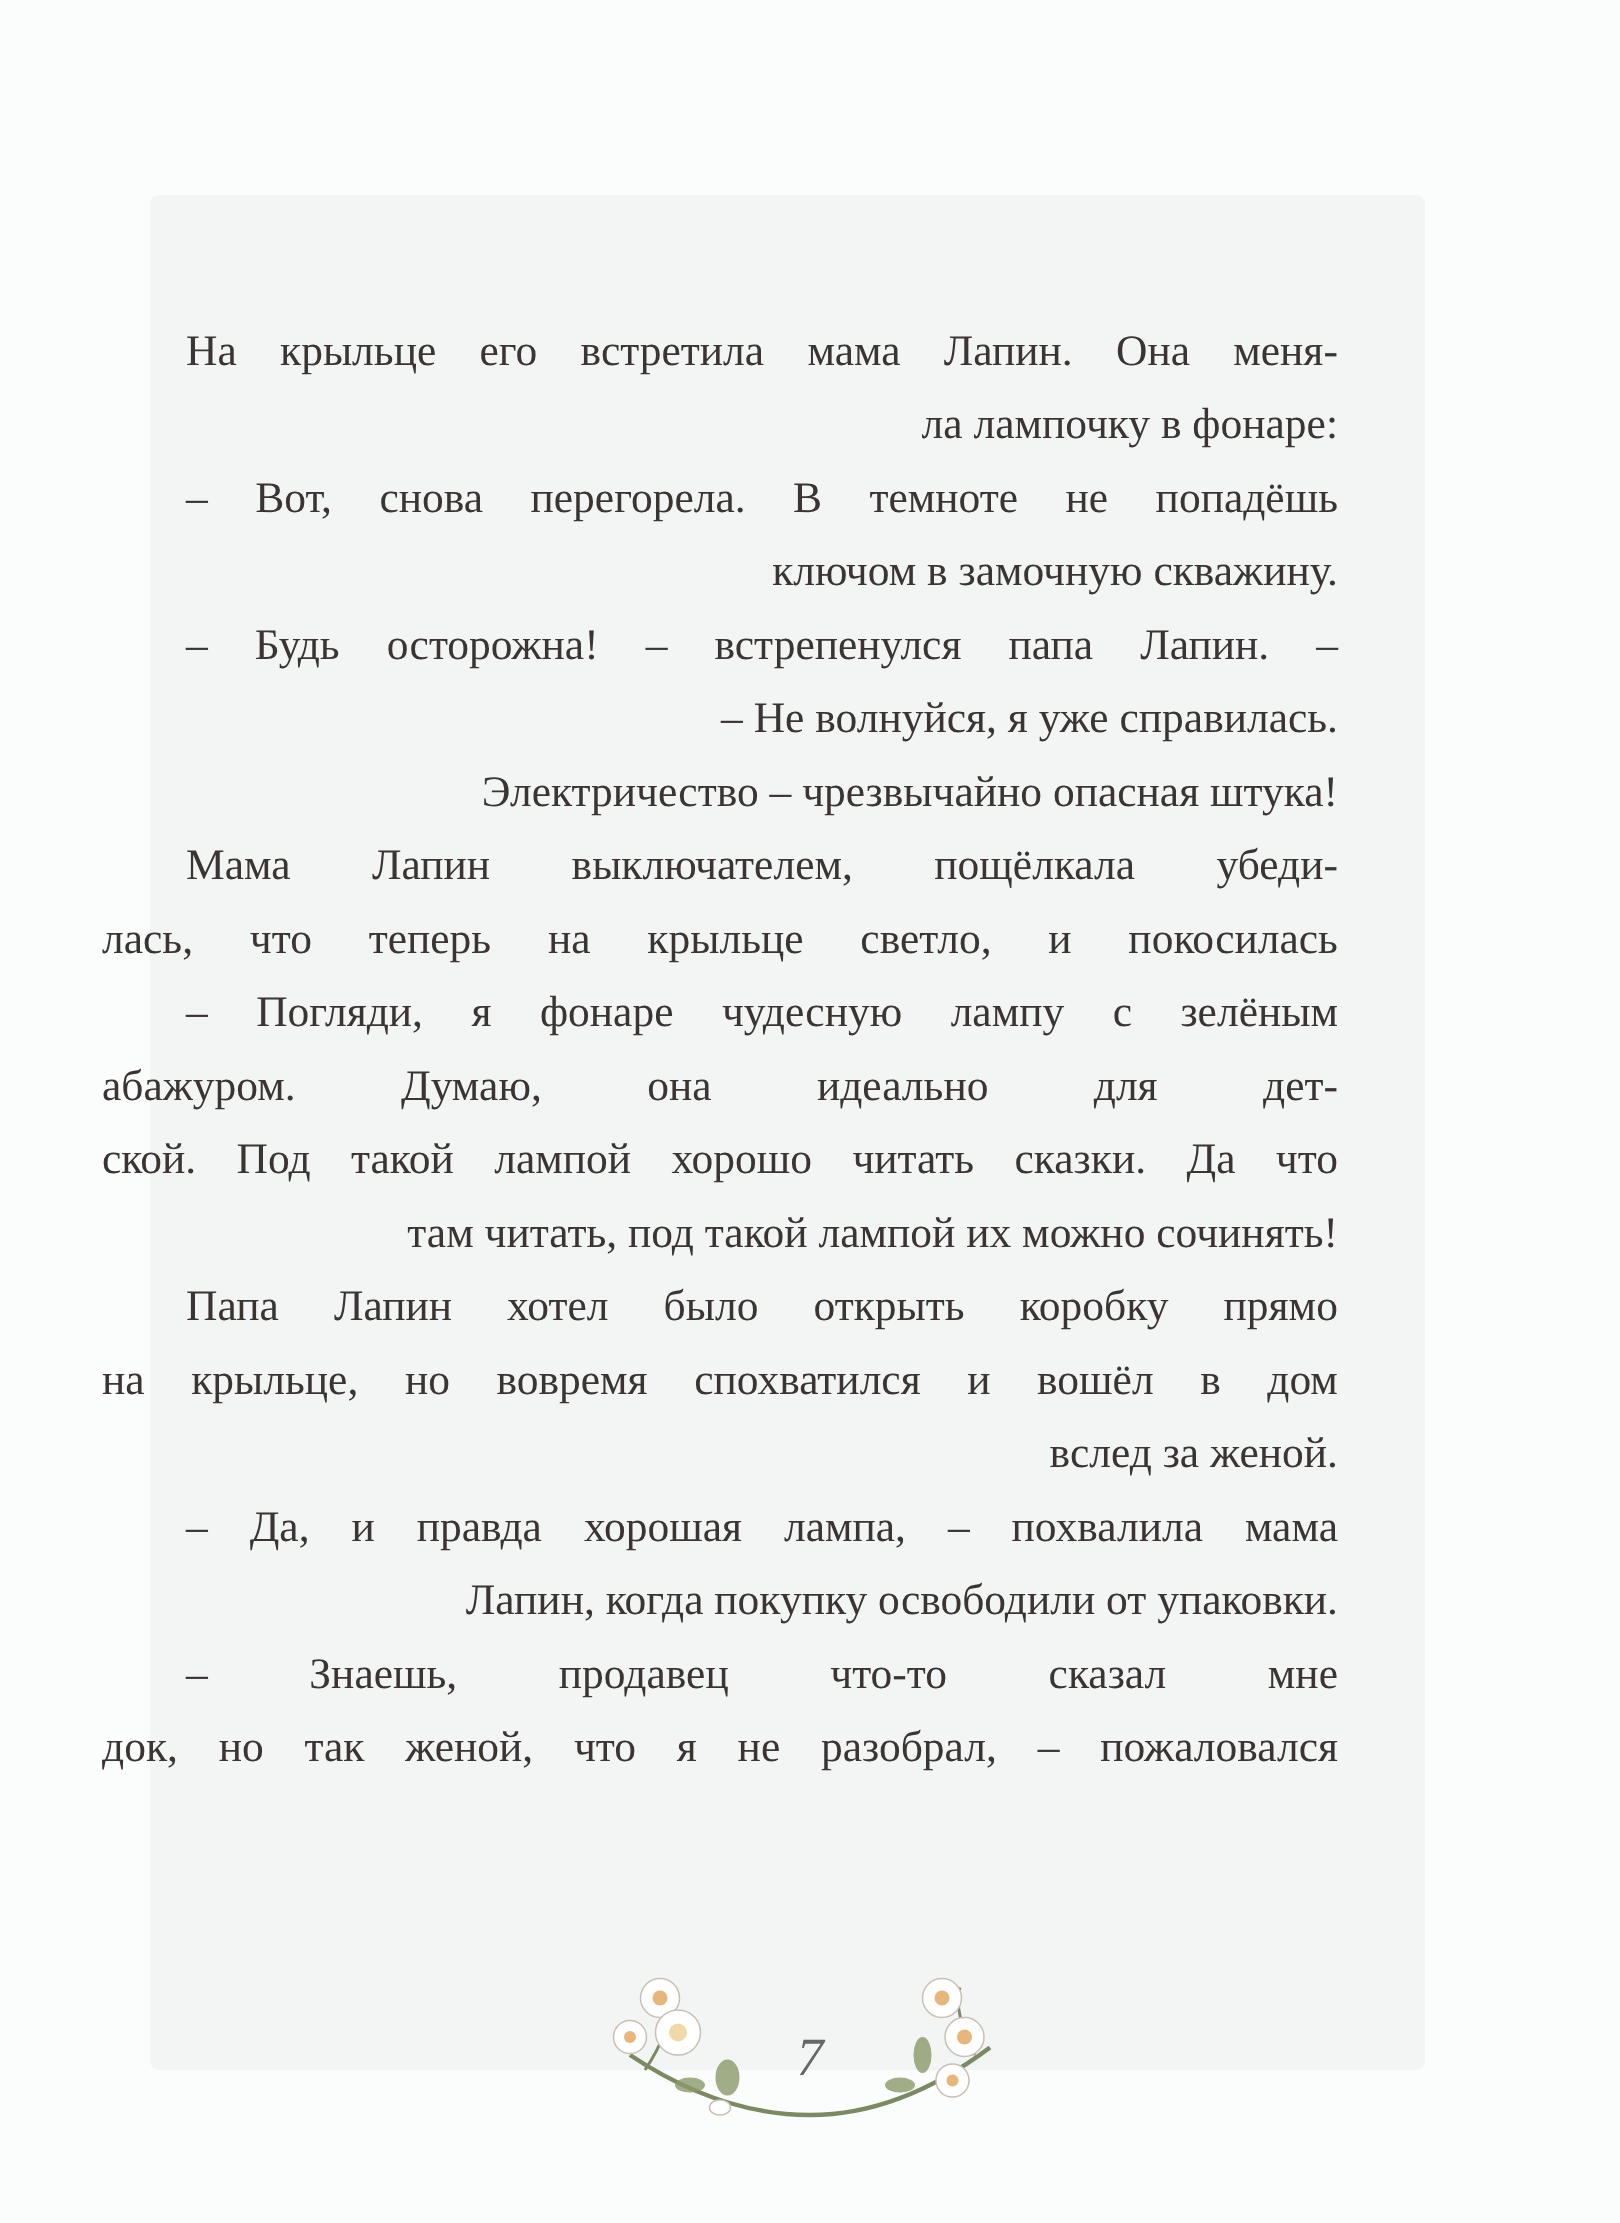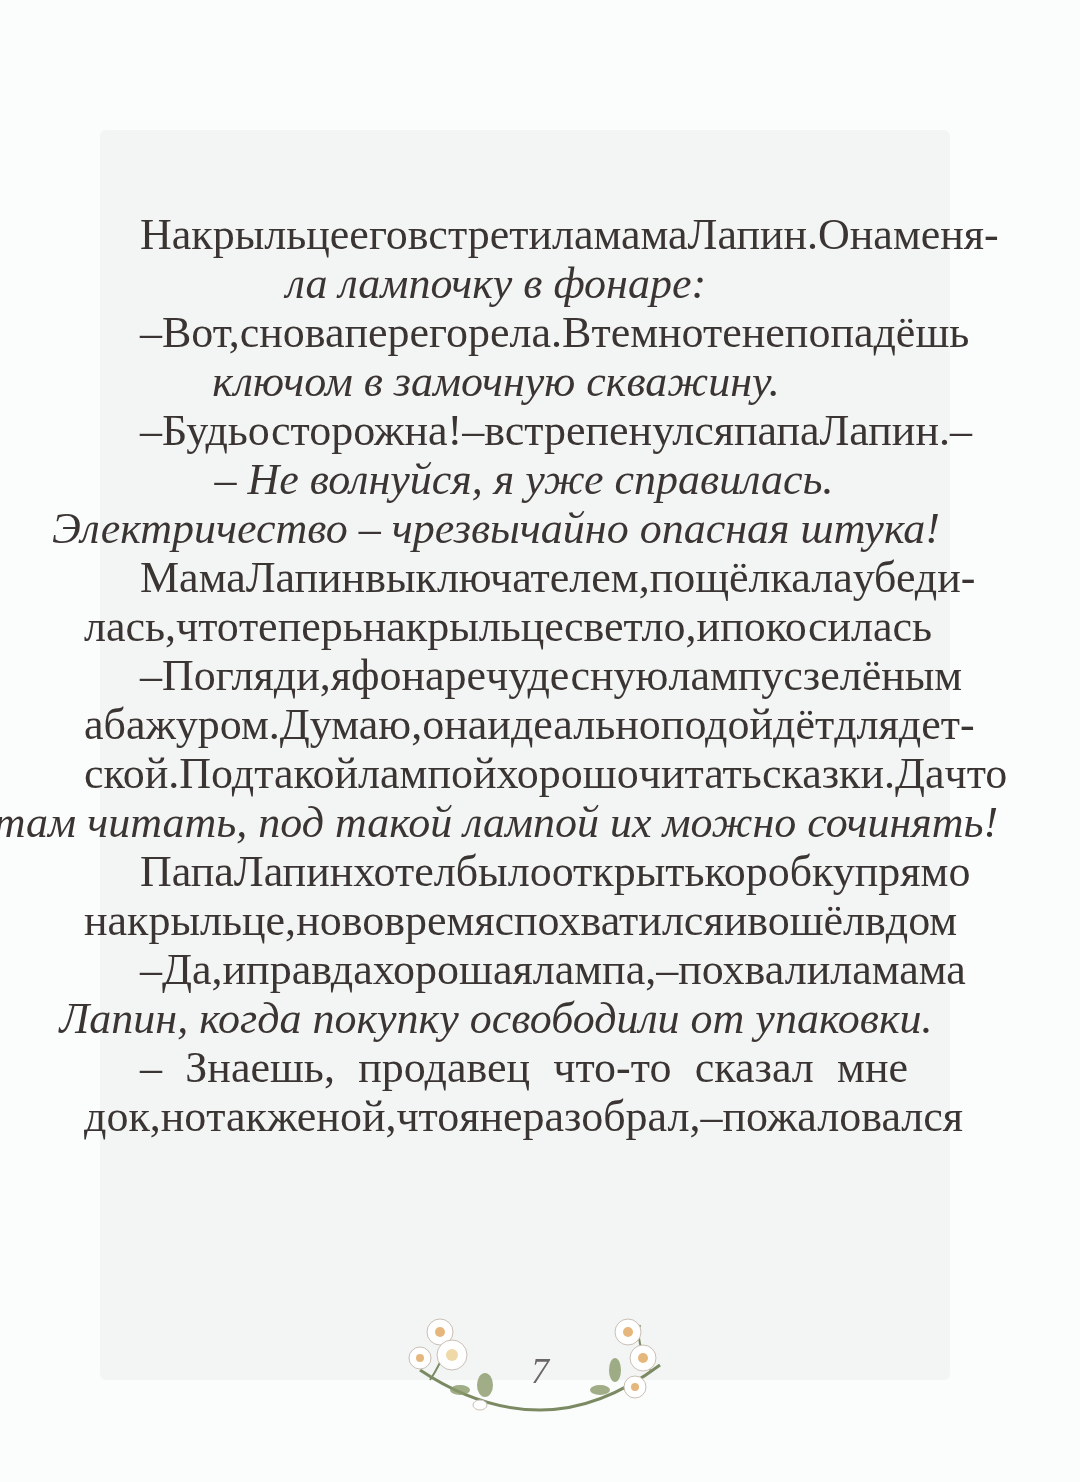--- a/index.html
+++ b/index.html
@@ -1,22 +1,22 @@
 <!DOCTYPE html>
 <html><head>
 <meta charset="utf-8">
 <style>
   html, body { margin:0; padding:0; }
   body { width:1080px; height:1482px; background:#fbfcfc; position:relative; overflow:hidden;
          font-family:"DejaVu Serif","Liberation Serif",serif; color:#3a3533; }
   .bgart { position:absolute; left:100px; top:130px; width:850px; height:1250px; background:#f3f5f4; border-radius:6px; }
-  .text { position:absolute; left:84px; top:210px; width:824px; font-family:"Liberation Serif","DejaVu Serif",serif;
-          font-size:44px; line-height:49px; }
+  .text { position:absolute; left:68px; top:210px; width:824px; font-family:"Liberation Serif","DejaVu Serif",serif;
+          font-size:29px; line-height:49px; }
   .line { white-space:nowrap; height:49px; display:flex; justify-content:space-between; }
-  .line.last { justify-content:center;font-style:italic; }
+  .line.last { justify-content:flex-end; }
   .line.indent { padding-left:56px; }
   .line span.w { display:inline-block; }
   .footer { position:absolute; left:360px; top:1310px; width:360px; height:110px; }
   .pagenum { position:absolute; left:0; right:0; top:40px; text-align:center; font-size:36px; font-style:italic;
              color:#6a6665; font-family:"Liberation Serif",serif; }
 </style>
 </head>
 <body>
 
 <div class="bgart"></div>
@@ -89,21 +89,20 @@
       <span class="w">чудесную</span>
       <span class="w">лампу</span>
       <span class="w">с</span>
       <span class="w">зелёным</span>
     </div>
     <div class="line">
       <span class="w">абажуром.</span>
       <span class="w">Думаю,</span>
       <span class="w">она</span>
       <span class="w">идеально</span>
-      <span class="w">подойдёт</span>
       <span class="w">для</span>
       <span class="w">дет-</span>
     </div>
     <div class="line">
       <span class="w">ской.</span>
       <span class="w">Под</span>
       <span class="w">такой</span>
       <span class="w">лампой</span>
       <span class="w">хорошо</span>
       <span class="w">читать</span>
@@ -126,20 +125,23 @@
     <div class="line">
       <span class="w">на</span>
       <span class="w">крыльце,</span>
       <span class="w">но</span>
       <span class="w">вовремя</span>
       <span class="w">спохватился</span>
       <span class="w">и</span>
       <span class="w">вошёл</span>
       <span class="w">в</span>
       <span class="w">дом</span>
+    </div>
+    <div class="line last">
+      <span>вслед за женой.</span>
     </div>
     <div class="line indent">
       <span class="w">–</span>
       <span class="w">Да,</span>
       <span class="w">и</span>
       <span class="w">правда</span>
       <span class="w">хорошая</span>
       <span class="w">лампа,</span>
       <span class="w">–</span>
       <span class="w">похвалила</span>

